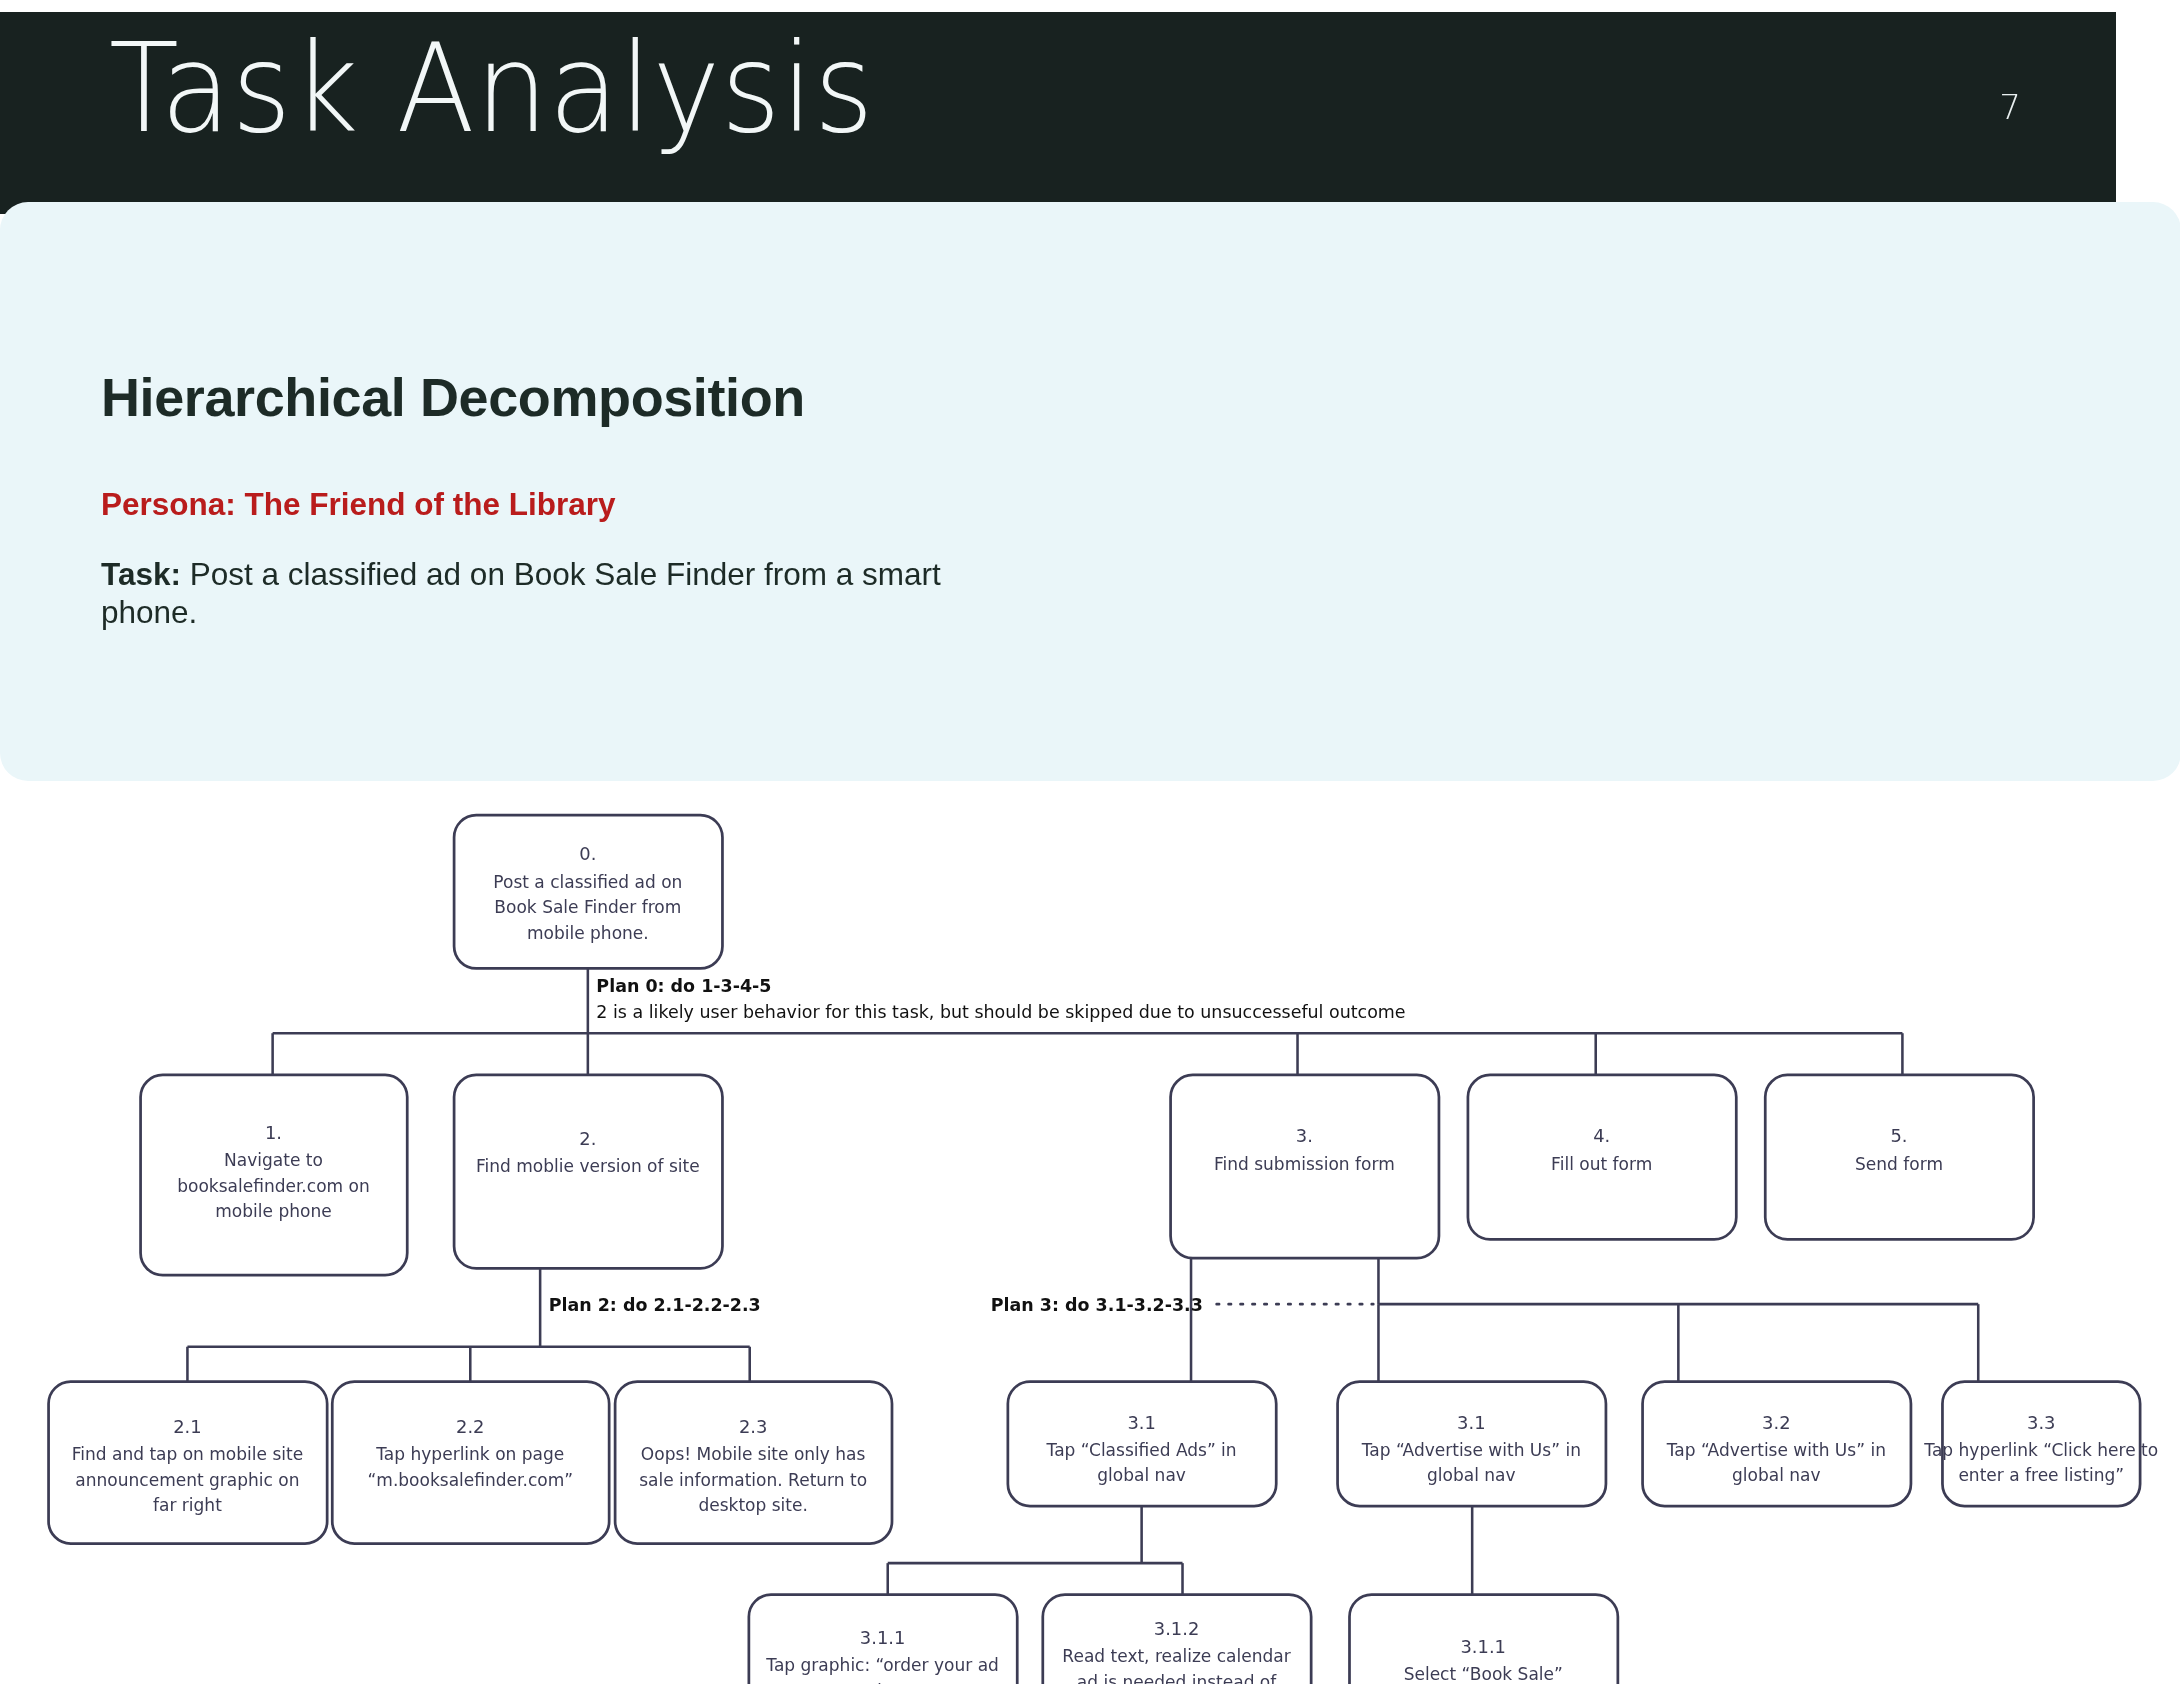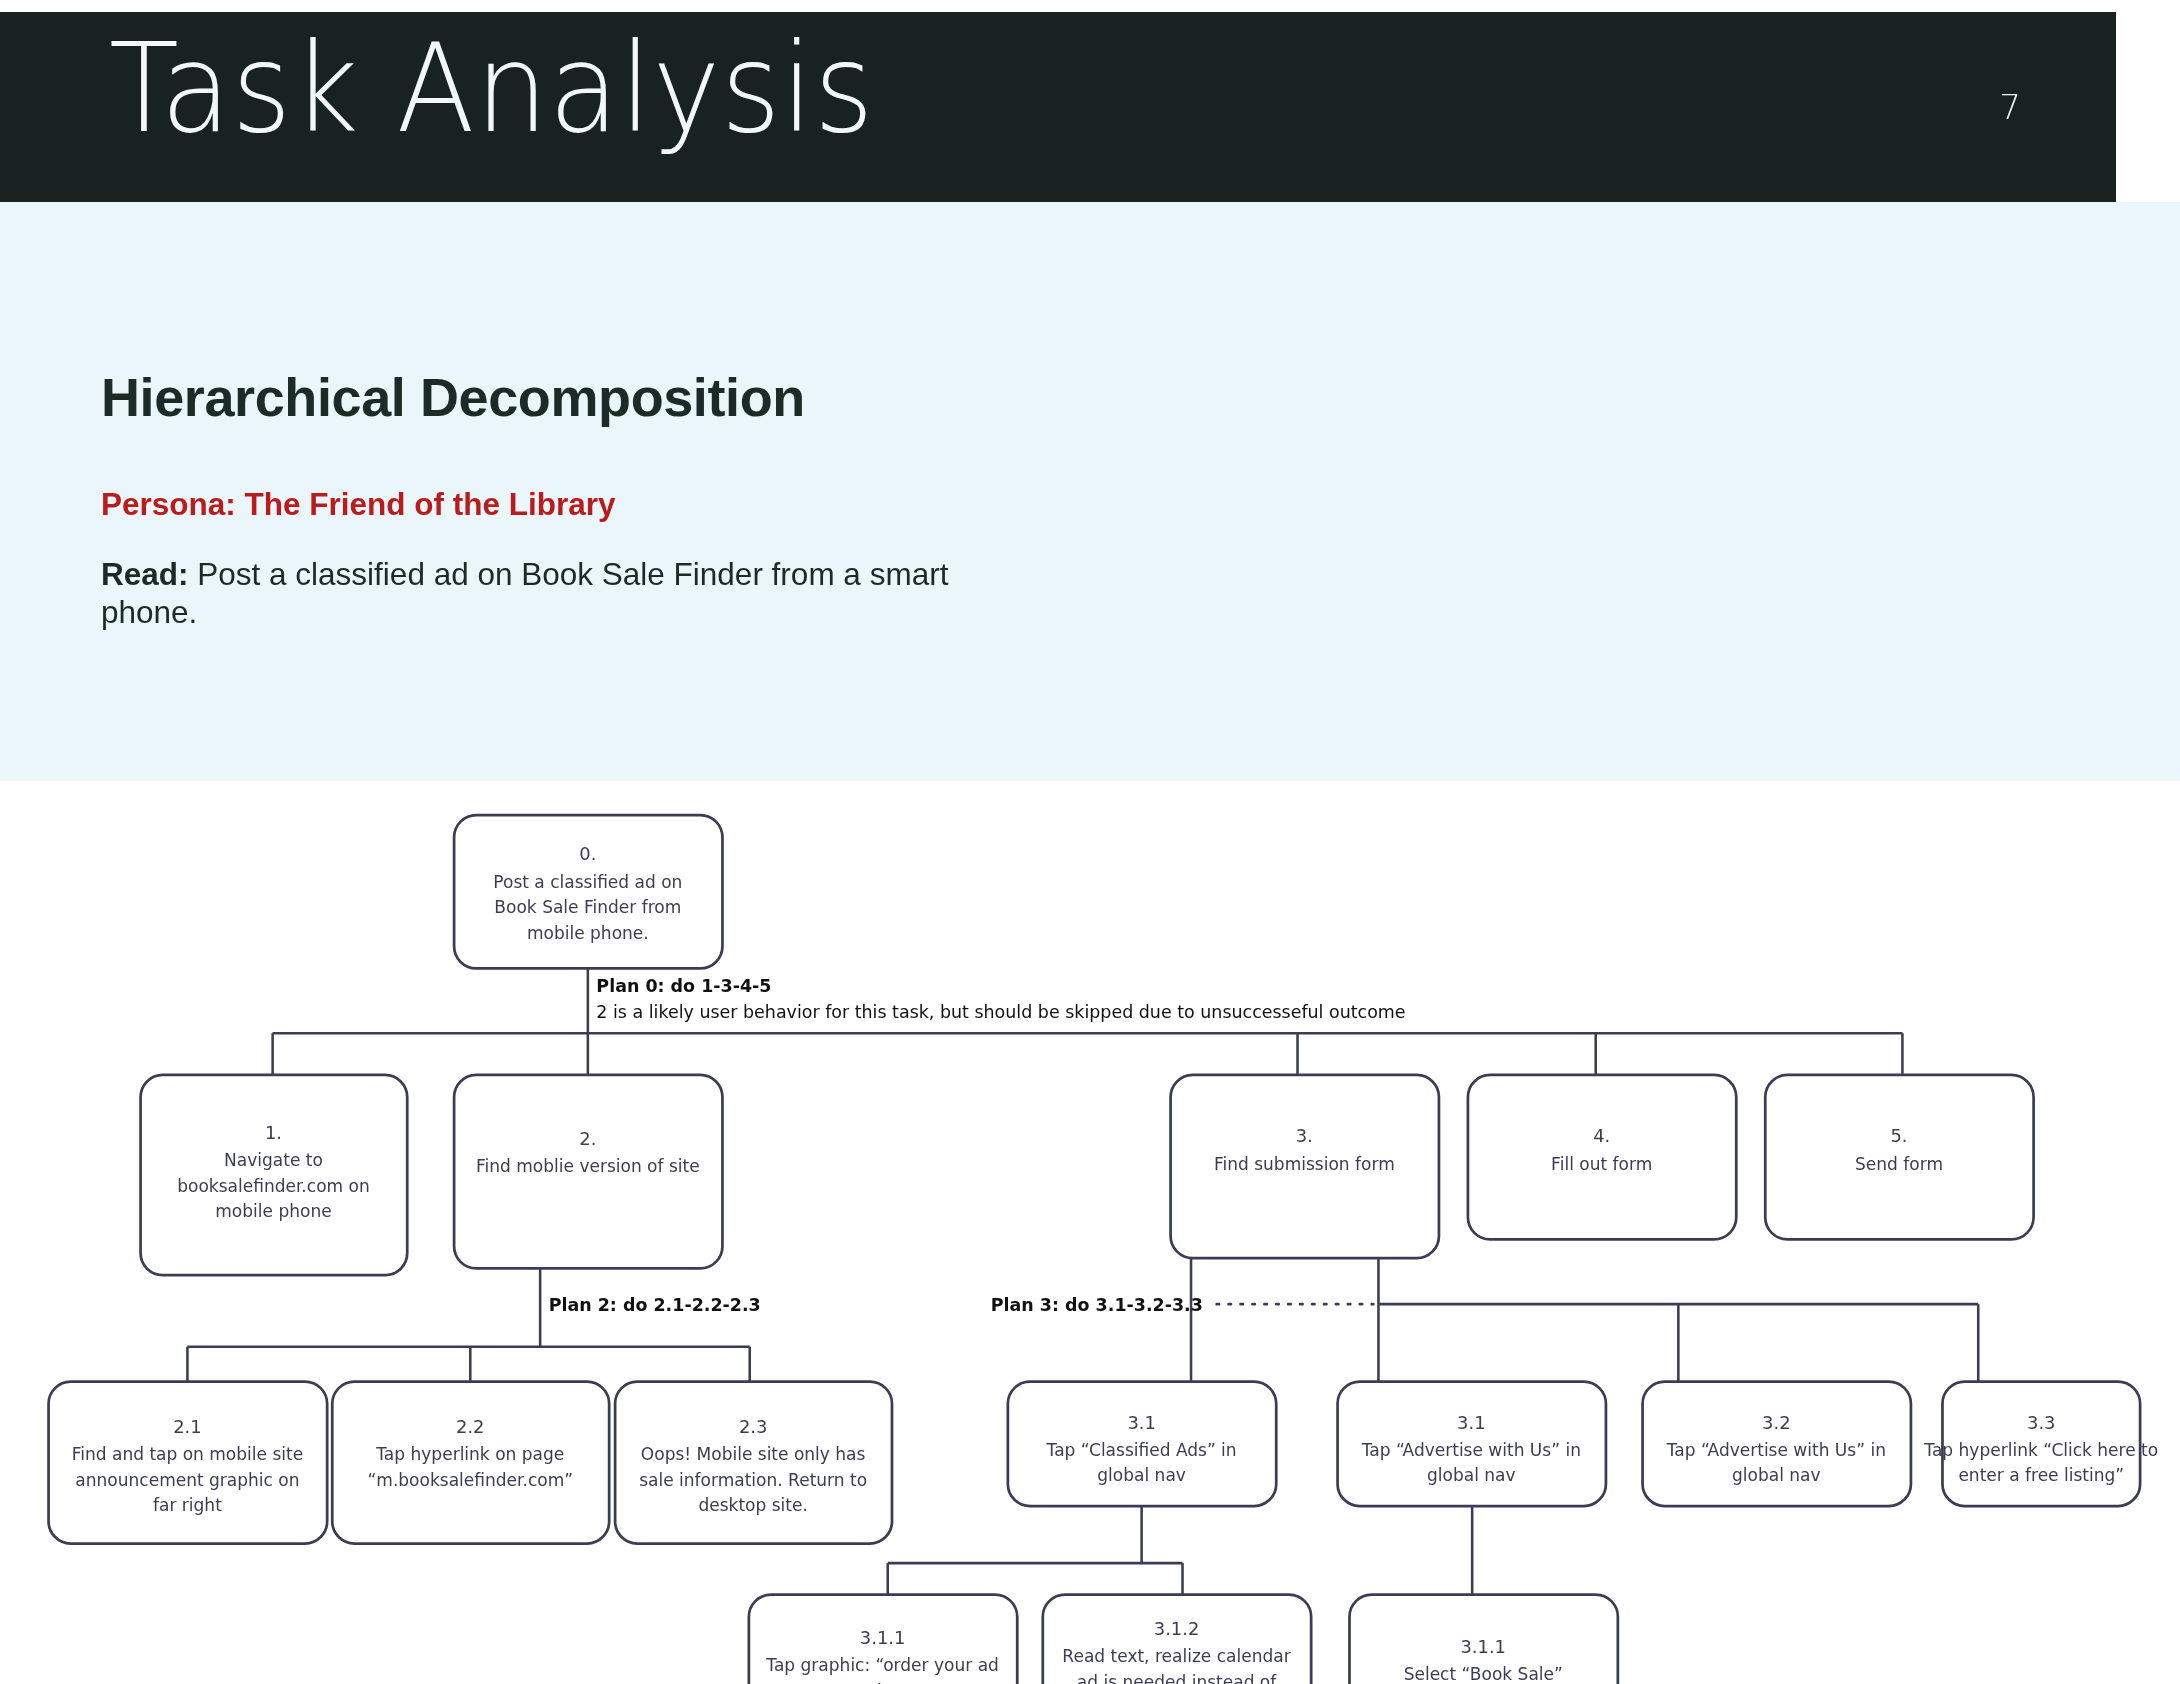--- a/index.html
+++ b/index.html
@@ -48,20 +48,21 @@
   }
 
   
   #intro-band {
     position: absolute;
     left: 0;
     top: 202px;
     width: 2181px;
     height: 579px;
     background: #eaf6f9;
+    border-radius: 28px;
   }
   #section-heading {
     position: absolute;
     left: 101px;
     top: 164px;
     font-size: 54px;
     font-weight: bold;
     color: #1d2b27;
     letter-spacing: -0.4px;
   }
@@ -146,21 +147,21 @@
 
 <div id="header-bar">
   <div id="slide-title">Task Analysis</div>
   <div id="page-number">7</div>
 </div>
 
 <div id="intro-band">
   <div id="section-heading">Hierarchical Decomposition</div>
   <div id="persona-line">Persona: The Friend of the Library</div>
   <div id="task-line">
-    <span class="lbl">Read:</span>
+    <span class="lbl">Task:</span>
     <span>Post a classified ad on Book Sale Finder from a smart phone.</span>
   </div>
 </div>
 
 <div id="diagram-area">
 <svg id="diagram-svg" viewBox="0 0 2560 1061" xmlns="http://www.w3.org/2000/svg">
 
   <g>
 
     <path class="conn" d="M 690 219 L 690 296"></path>

